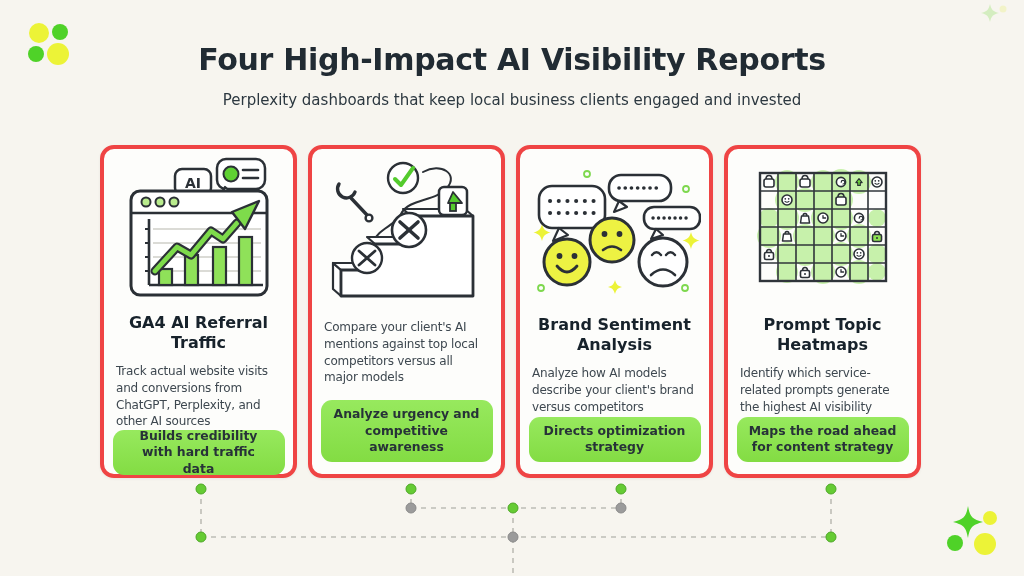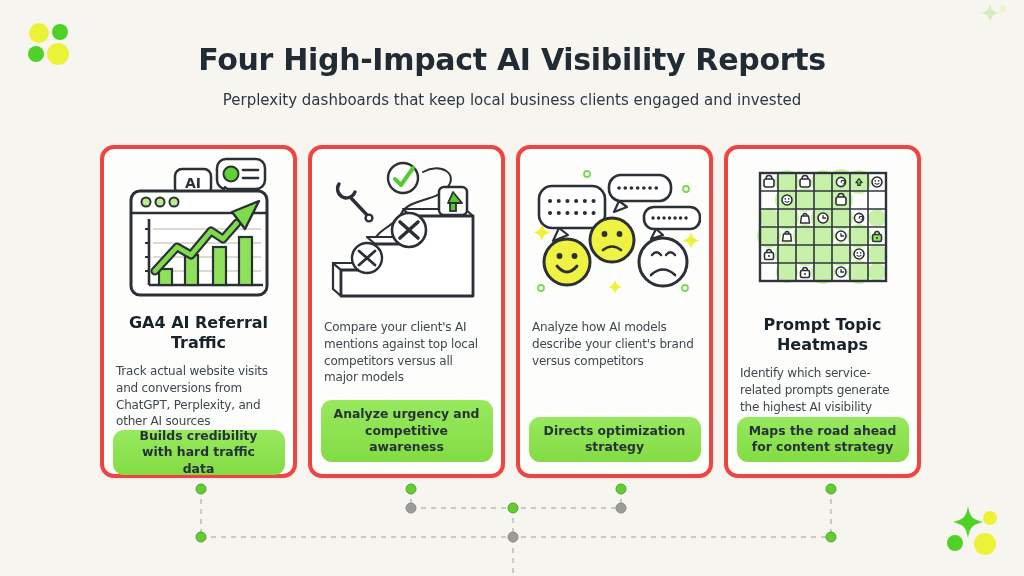--- a/index.html
+++ b/index.html
@@ -232,20 +232,21 @@
           </g>
 
           <g>
             <circle cx="134" cy="102" r="24" fill="#fff" stroke="#2b3036" stroke-width="3"></circle>
             <path d="M123,95 Q127.5,89.5 132,95" fill="none" stroke="#2b3036" stroke-width="2.4" stroke-linecap="round"></path>
             <path d="M137,95 Q141.5,89.5 146,95" fill="none" stroke="#2b3036" stroke-width="2.4" stroke-linecap="round"></path>
             <path d="M122,115 Q134,104 146,115" fill="none" stroke="#2b3036" stroke-width="2.6" stroke-linecap="round"></path>
           </g>
         </svg>
       </div>
+      <div class="card-title">Brand Sentiment Analysis</div>
       <div class="card-desc">Analyze how AI models describe your client's brand versus competitors</div>
       <div class="badge">Directs optimization strategy</div>
     </div>
 
     <div class="card">
       <div class="illus">
         <svg width="150" height="140" viewBox="0 0 150 140">
           <defs>
             <g id="hm-basket">
               <rect x="-5" y="-3" width="10" height="8" rx="2" fill="#fff" stroke="#2b3036" stroke-width="1.6"></rect>

